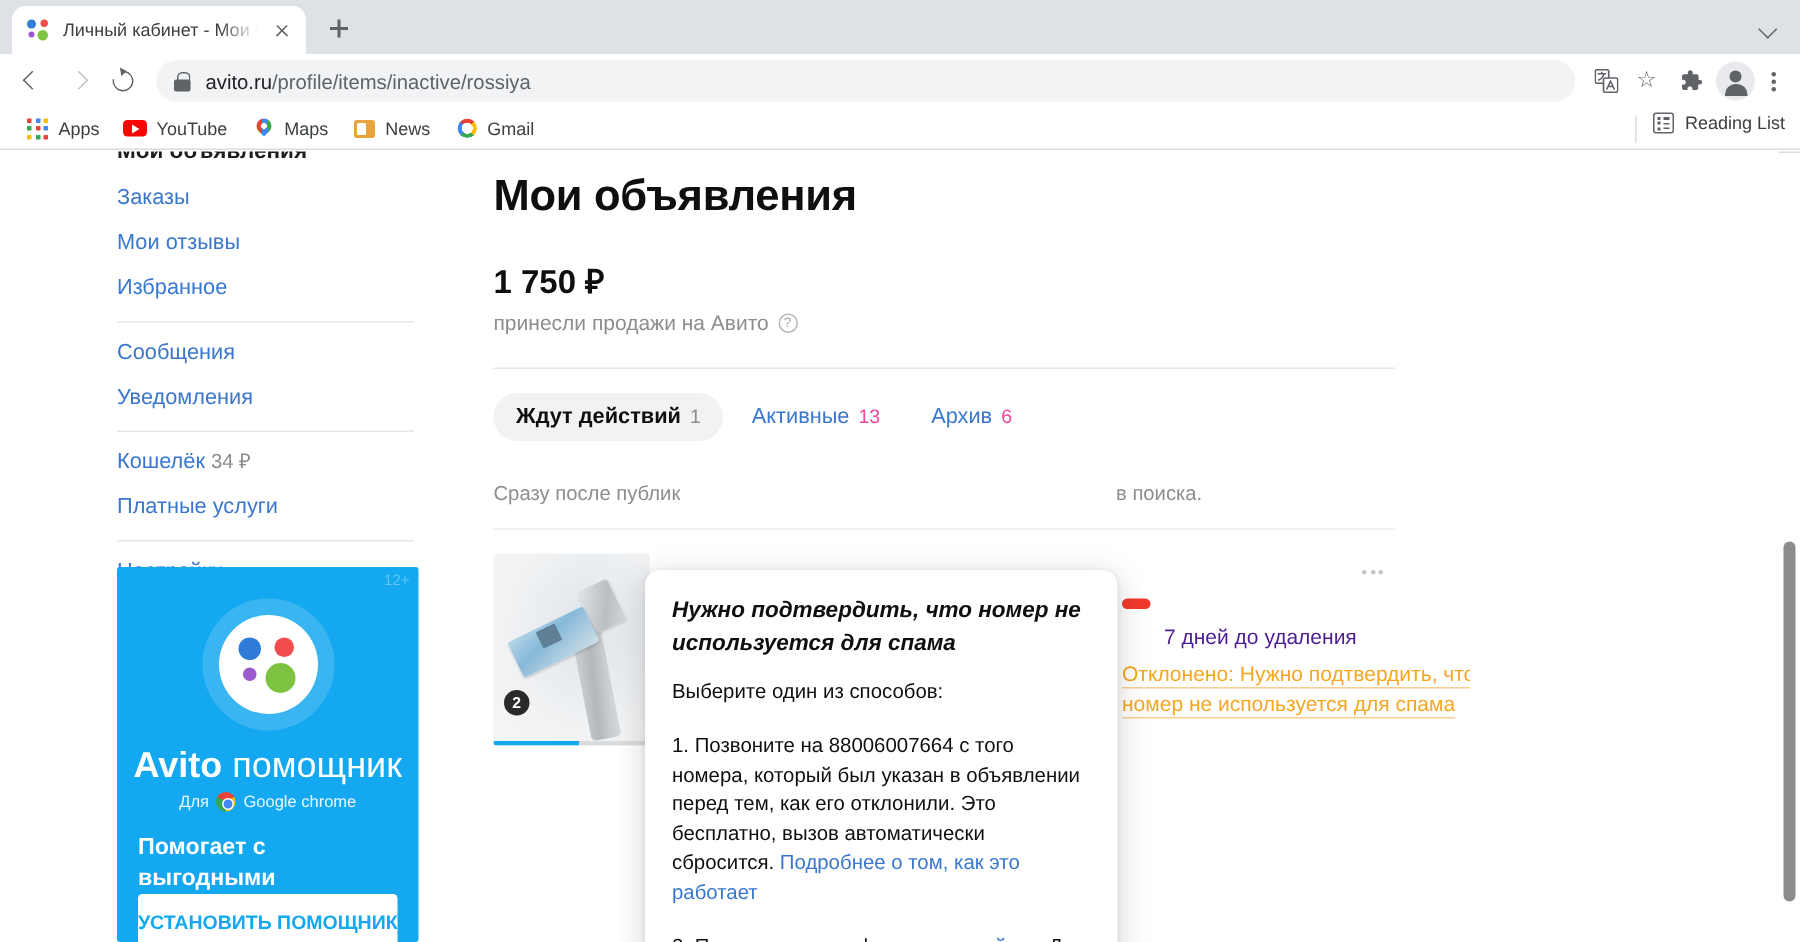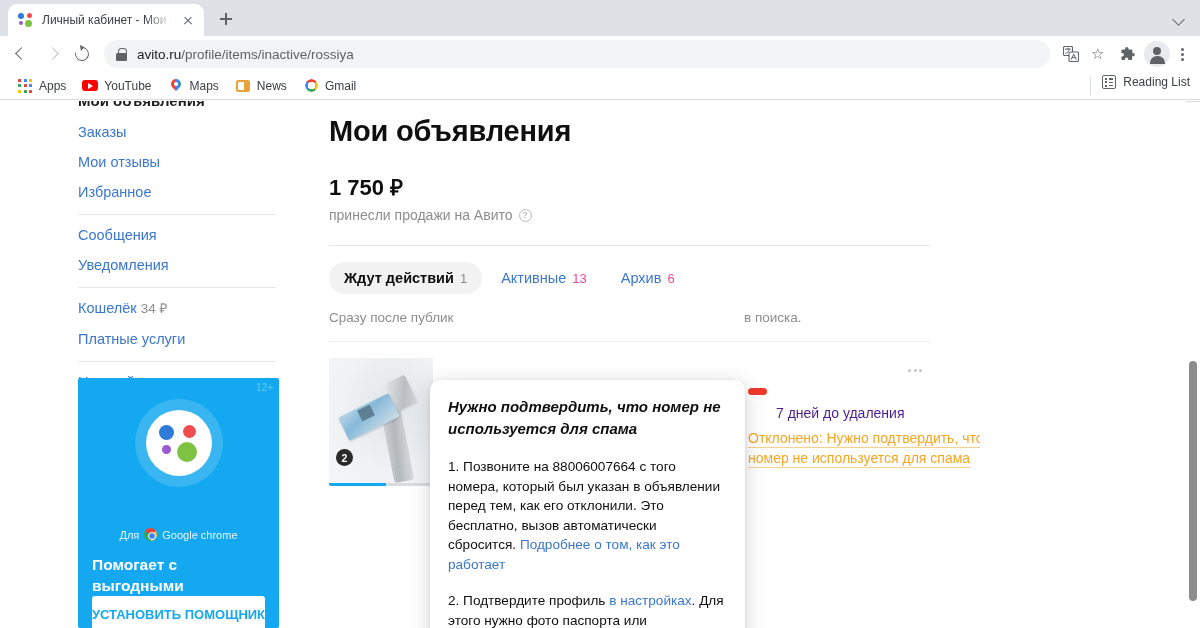--- a/index.html
+++ b/index.html
@@ -334,21 +334,21 @@
     display:flex; align-items:baseline; gap:6px;
     padding: 8px 15px; border-radius: 18px;
     font-size: 14.5px; white-space:nowrap;
   }
   .tab-pill.active { background:#f2f2f3; color:#0f0f0f; font-weight:bold; }
   .tab-pill.active .cnt { color:#8d8d8d; font-weight: normal; font-size:13px; }
   .tab-pill.inactive { color:#3a77cd; }
   .tab-pill.inactive .cnt { color:#ec4899; font-size:13px; }
 
   .hint-row {
-    margin-top: 16px; font-size: 13.5px; color:#8d8d8d;
+    margin-top: 27px; font-size: 13.5px; color:#8d8d8d;
     position: relative; height: 18px; overflow: hidden;
   }
   .divider2 { height:1px; background:#ededed; margin-top: 13px; width: 601px; }
 
   
   .listing { position:relative; margin-top: 16px; height: 150px; }
   .thumb {
     position:absolute; left:0; top:0; width: 104px; height: 128px;
     background: #f3f3f4; border-radius: 2px; overflow:hidden;
   }
@@ -578,20 +578,23 @@
       <div class="banner">
         <div class="banner-age">12+</div>
         <div class="banner-logo-wrap">
           <div class="banner-logo">
             <i class="bl-blue"></i>
               <i class="bl-red"></i>
               <i class="bl-purple"></i>
               <i class="bl-green"></i>
           </div>
         </div>
+        <div class="banner-title">
+          <b>Avito</b><span> </span><span>помощник</span>
+        </div>
         <div class="banner-sub">
           <span>Для</span>
           <span class="chrome-ic"></span>
           <span>Google chrome</span>
         </div>
         <div class="banner-h">Помогает с выгодными покупками</div>
         <div class="banner-btn">УСТАНОВИТЬ ПОМОЩНИК</div>
       </div>
 
       <div class="main">
@@ -651,20 +654,21 @@
           <div class="more-dots">
               <i></i>
               <i></i>
               <i></i>
             </div>
         </div>
       </div>
 
       <div class="popover">
         <div class="pop-title">Нужно подтвердить, что номер не используется для спама</div>
+        <div class="pop-lead">Выберите один из способов:</div>
         <div class="pop-p"><span>1. Позвоните на 88006007664 с того номера, который был указан в объявлении перед тем, как его отклонили. Это бесплатно, вызов автоматически сбросится. </span><a class="pop-link">Подробнее о том, как это работает</a></div>
         <div class="pop-p"><span>2. Подтвердите профиль </span><a class="pop-link">в настройках</a><span>. Для этого нужно фото паспорта или водительских прав и видео с вашим лицом.</span></div>
       </div>
 
     </div>
   </div>
 
   <div class="scrollbar">
     <div class="scroll-top-line"></div>
     <div class="scroll-thumb"></div>

